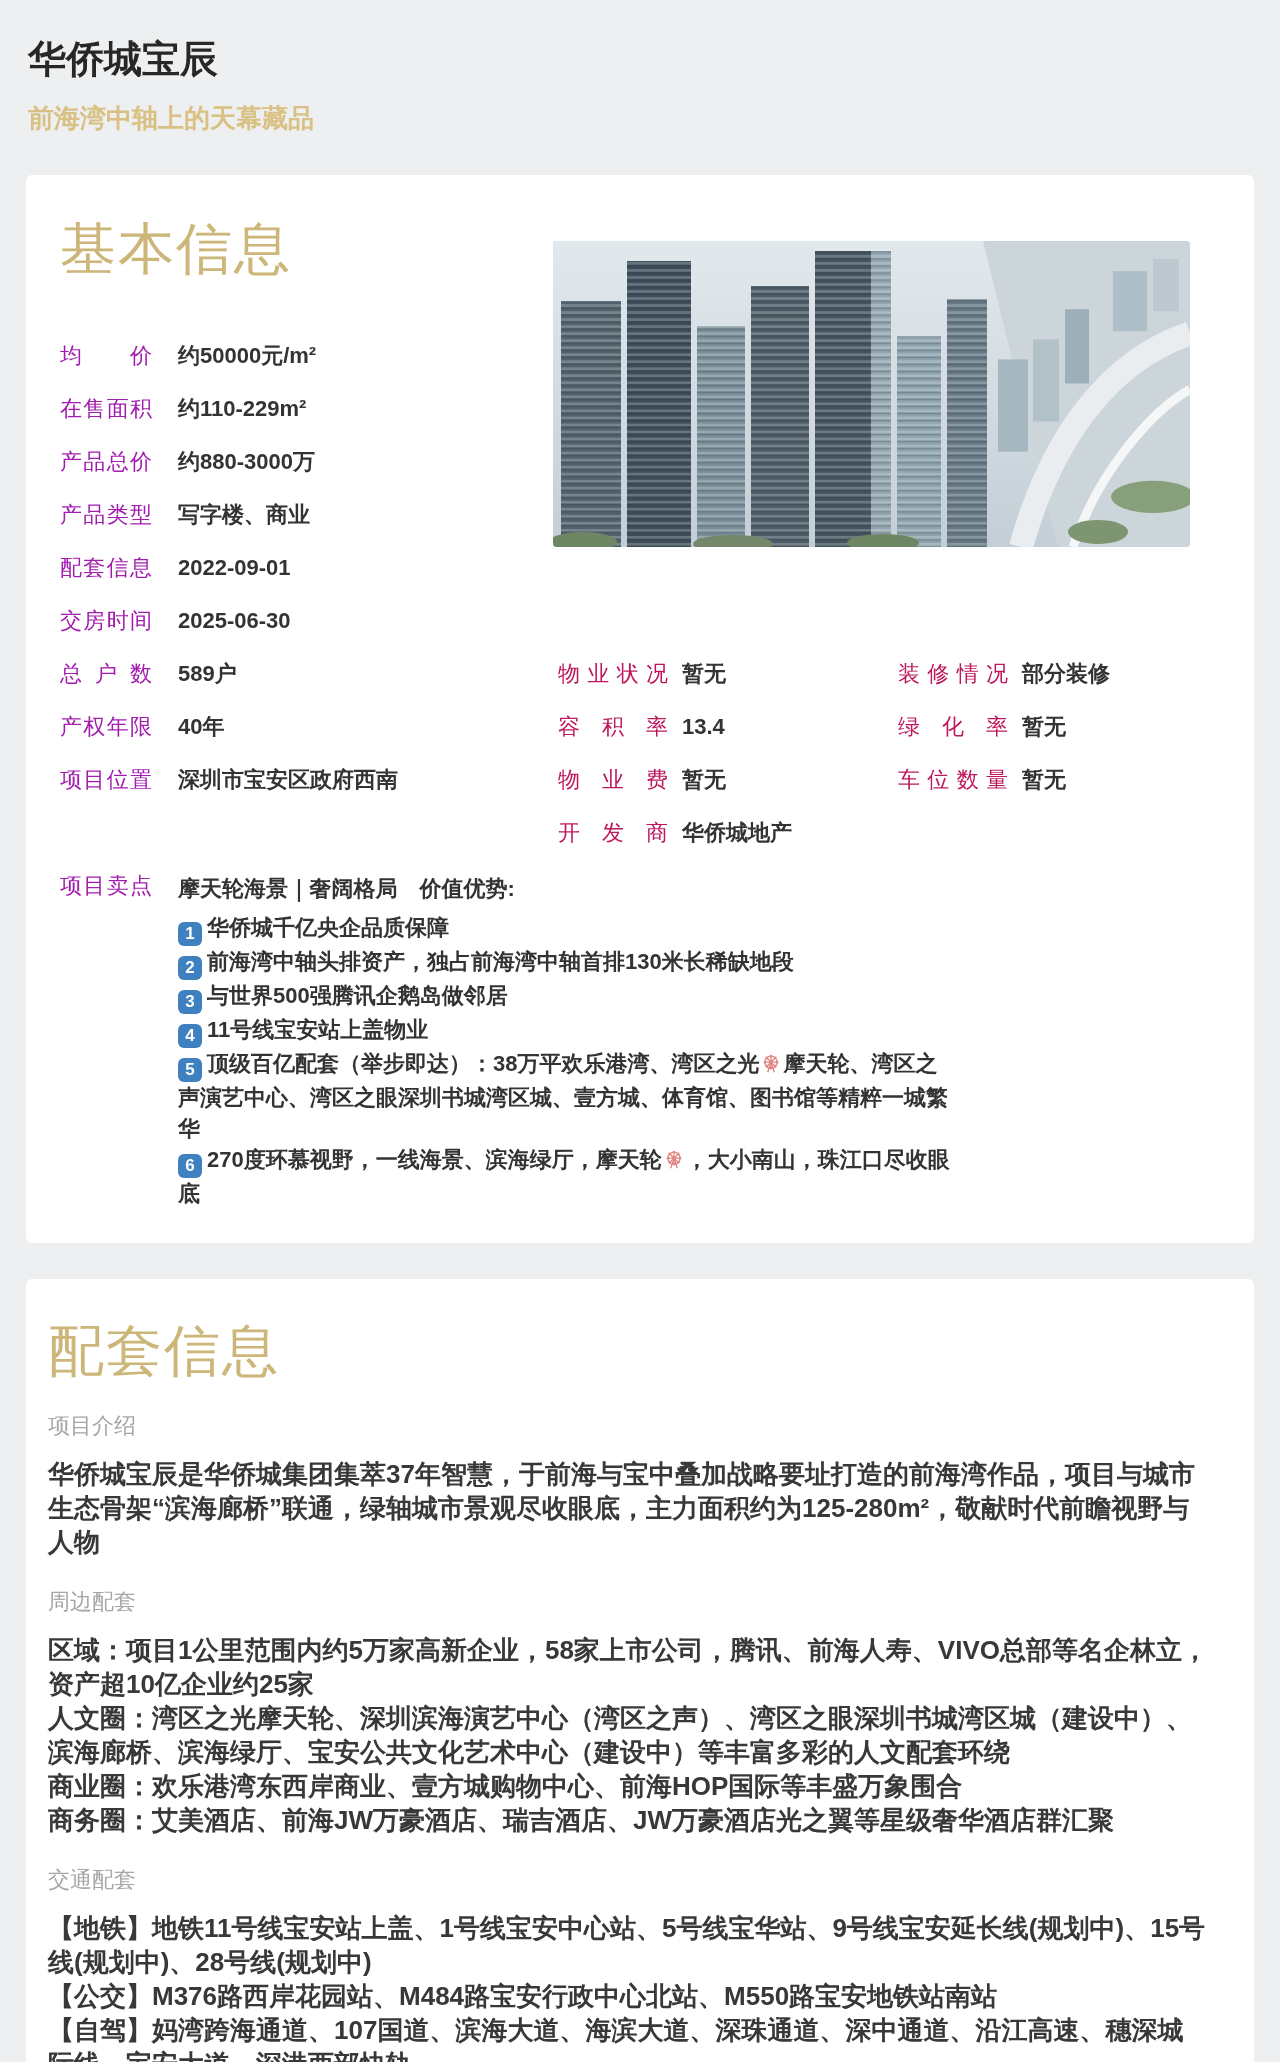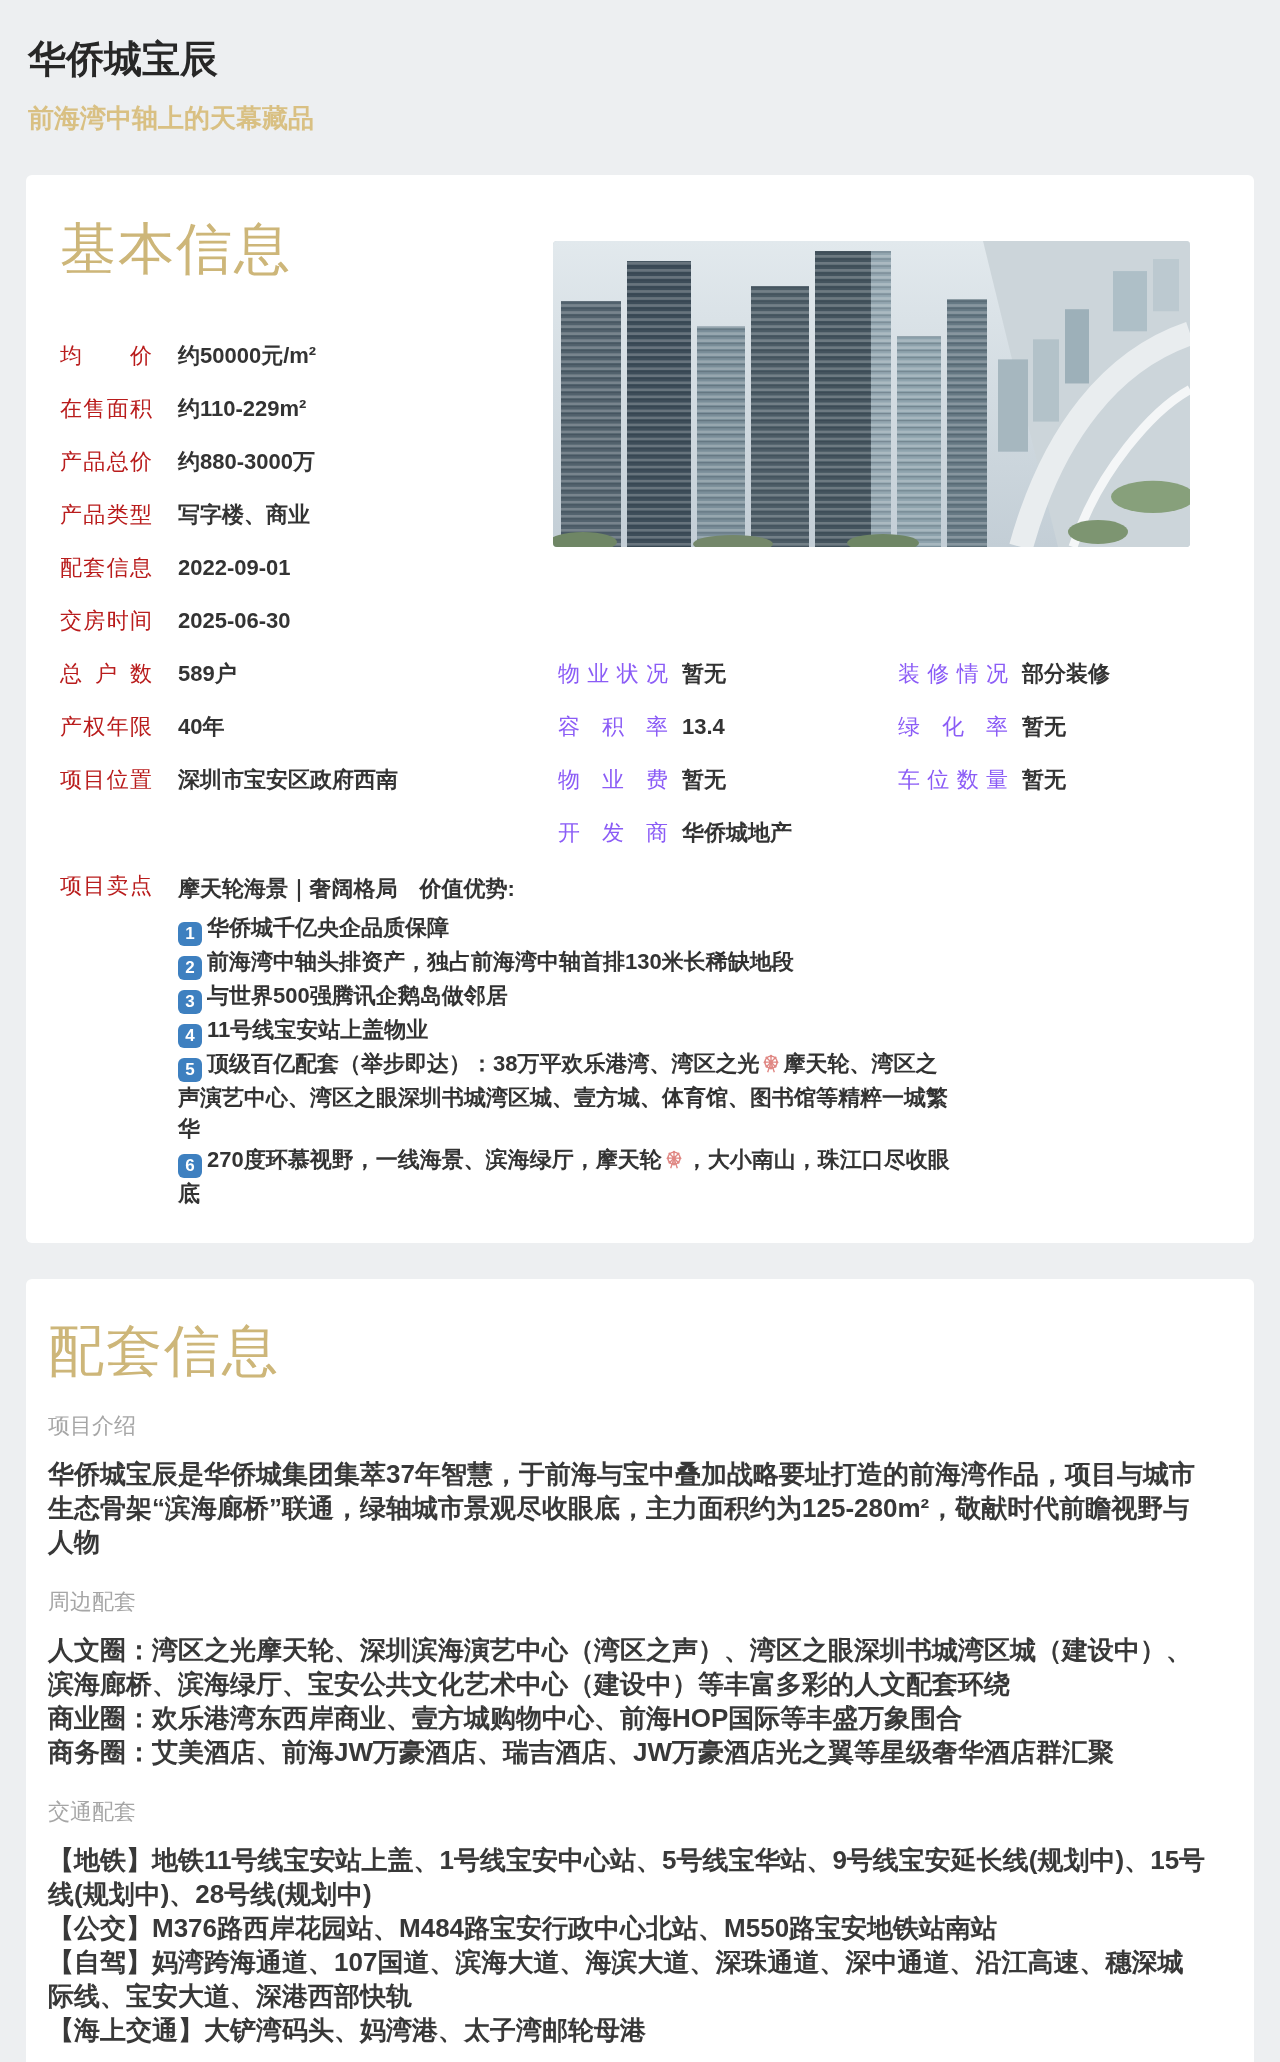--- a/index.html
+++ b/index.html
@@ -24,31 +24,31 @@
   .photo{
     position:absolute;left:527px;top:66px;width:637px;height:306px;
     border-radius:4px;overflow:hidden;background:#c8d2d8;
   }
   .photo svg{display:block;width:100%;height:100%;}
 
   
   .fields-top{margin-top:62px;width:498px;}
   .info-row{display:flex;align-items:flex-start;margin-bottom:27px;font-size:22px;line-height:26px;}
   .info-label{
-    flex:0 0 92px;margin-right:26px;color:#b91c1c;
+    flex:0 0 92px;margin-right:26px;color:#a21caf;
     text-align:justify;text-align-last:justify;
   }
   .info-value{color:#333;font-weight:600;}
   .info-value.truncated{white-space:nowrap;}
 
   .fields-grid{display:flex;}
   .fg-col1{width:498px;}
   .fg-col2{width:340px;}
   .fg-col3{flex:1;}
-  .fg-col2 .info-label,.fg-col3 .info-label{flex:0 0 110px;margin-right:14px;color:#8b5cf6;}
+  .fg-col2 .info-label,.fg-col3 .info-label{flex:0 0 110px;margin-right:14px;color:#be185d;}
 
   
   .selling-row{margin-bottom:0;}
   .sp-content{width:780px;font-size:22px;line-height:31px;color:#333;font-weight:600;}
   .sp-intro{margin-bottom:8px;}
   .sp-item{margin:0;}
   .sp-badge{
     display:inline-block;width:24px;height:24px;border-radius:6px;
     background:#3e80c0;color:#fff;font-size:17px;line-height:24px;font-weight:bold;
     text-align:center;margin-right:5px;vertical-align:-4px;
@@ -251,20 +251,21 @@
   <div class="sections">
       <div class="section">
         <div class="section-label">项目介绍</div>
         <div class="section-body">
           <p>华侨城宝辰是华侨城集团集萃37年智慧，于前海与宝中叠加战略要址打造的前海湾作品，项目与城市生态骨架“滨海廊桥”联通，绿轴城市景观尽收眼底，主力面积约为125-280m²，敬献时代前瞻视野与人物</p>
         </div>
       </div>
       <div class="section">
         <div class="section-label">周边配套</div>
         <div class="section-body">
+          <p>区域：项目1公里范围内约5万家高新企业，58家上市公司，腾讯、前海人寿、VIVO总部等名企林立，资产超10亿企业约25家</p>
           <p>人文圈：湾区之光摩天轮、深圳滨海演艺中心（湾区之声）、湾区之眼深圳书城湾区城（建设中）、滨海廊桥、滨海绿厅、宝安公共文化艺术中心（建设中）等丰富多彩的人文配套环绕</p>
           <p>商业圈：欢乐港湾东西岸商业、壹方城购物中心、前海HOP国际等丰盛万象围合</p>
           <p>商务圈：艾美酒店、前海JW万豪酒店、瑞吉酒店、JW万豪酒店光之翼等星级奢华酒店群汇聚</p>
         </div>
       </div>
       <div class="section">
         <div class="section-label">交通配套</div>
         <div class="section-body">
           <p>【地铁】地铁11号线宝安站上盖、1号线宝安中心站、5号线宝华站、9号线宝安延长线(规划中)、15号线(规划中)、28号线(规划中)</p>
           <p>【公交】M376路西岸花园站、M484路宝安行政中心北站、M550路宝安地铁站南站</p>

